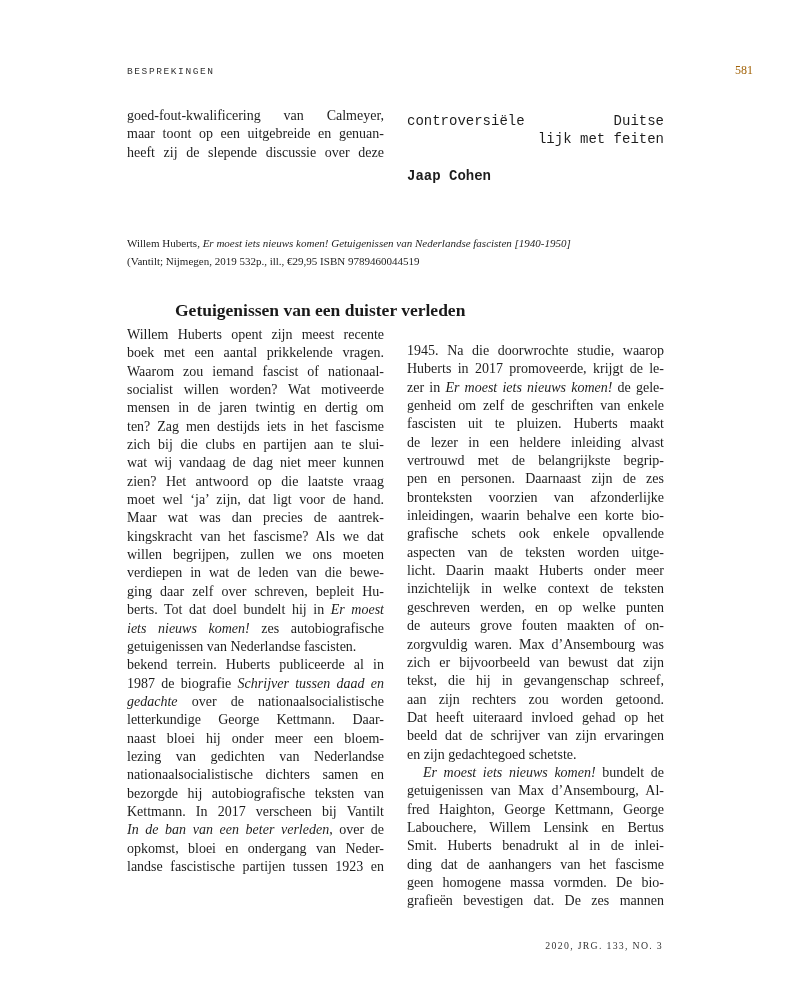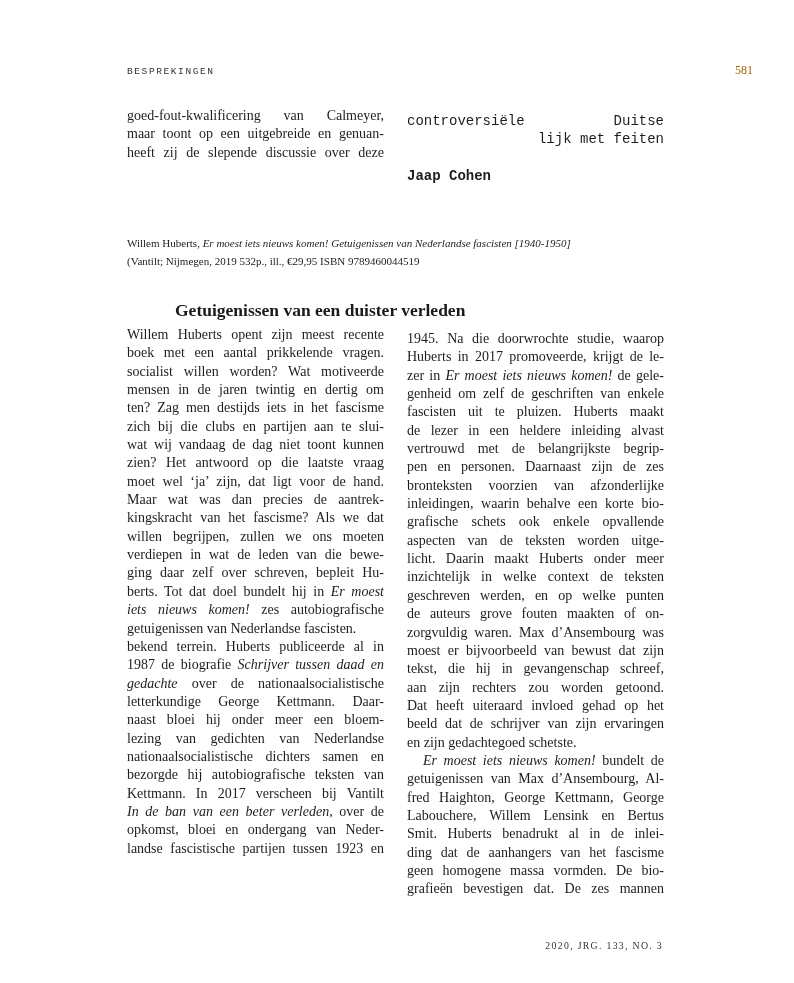--- a/index.html
+++ b/index.html
@@ -49,21 +49,21 @@
   .citation .tl { height: 18.2px; }
 
   .section-heading {
     left: 127px; top: 300px;
     font-size: 17.5px; font-weight: bold;
     color: #1a1a1a;
     margin-left: 48px;
   }
 
   .main-left  { left: 127px; top: 326px; }
-  .main-right { left: 407px; top: 330px; }
+  .main-right { left: 407px; top: 342px; }
 
   .page-footer {
     left: 407px; top: 940px; width: 256px;
     text-align: right;
     font-family: Liberation Serif, serif;
     font-size: 9.8px; letter-spacing: 1.3px;
     color: #333333;
   }
 </style>
 </head>
@@ -90,25 +90,26 @@
 <div class="abs citation">
     <div class="tl end">Willem Huberts, <i>Er moest iets nieuws komen! Getuigenissen van Nederlandse fascisten [1940-1950]</i></div>
     <div class="tl end">(Vantilt; Nijmegen, 2019 532p., ill., €29,95 ISBN 9789460044519</div>
   </div>
 
 <div class="abs section-heading">Getuigenissen van een duister verleden</div>
 
 <div class="abs textcol main-left">
     <div class="tl">Willem Huberts opent zijn meest recente</div>
     <div class="tl">boek met een aantal prikkelende vragen.</div>
+    <div class="tl">Waarom zou iemand fascist of nationaal-</div>
     <div class="tl">socialist willen worden? Wat motiveerde</div>
     <div class="tl">mensen in de jaren twintig en dertig om</div>
     <div class="tl">ten? Zag men destijds iets in het fascisme</div>
     <div class="tl">zich bij die clubs en partijen aan te slui-</div>
-    <div class="tl">wat wij vandaag de dag niet toont kunnen</div>
+    <div class="tl">wat wij vandaag de dag niet meer kunnen</div>
     <div class="tl">zien? Het antwoord op die laatste vraag</div>
     <div class="tl">moet wel ‘ja’ zijn, dat ligt voor de hand.</div>
     <div class="tl">Maar wat was dan precies de aantrek-</div>
     <div class="tl">kingskracht van het fascisme? Als we dat</div>
     <div class="tl">willen begrijpen, zullen we ons moeten</div>
     <div class="tl">verdiepen in wat de leden van die bewe-</div>
     <div class="tl">ging daar zelf over schreven, bepleit Hu-</div>
     <div class="tl">berts. Tot dat doel bundelt hij in <i>Er moest</i></div>
     <div class="tl"><i>iets nieuws komen!</i> zes autobiografische</div>
     <div class="tl end">getuigenissen van Nederlandse fascisten.</div>
@@ -137,21 +138,21 @@
     <div class="tl">pen en personen. Daarnaast zijn de zes</div>
     <div class="tl">bronteksten voorzien van afzonderlijke</div>
     <div class="tl">inleidingen, waarin behalve een korte bio-</div>
     <div class="tl">grafische schets ook enkele opvallende</div>
     <div class="tl">aspecten van de teksten worden uitge-</div>
     <div class="tl">licht. Daarin maakt Huberts onder meer</div>
     <div class="tl">inzichtelijk in welke context de teksten</div>
     <div class="tl">geschreven werden, en op welke punten</div>
     <div class="tl">de auteurs grove fouten maakten of on-</div>
     <div class="tl">zorgvuldig waren. Max d’Ansembourg was</div>
-    <div class="tl">moest er bijvoorbeeld van bewust dat zijn</div>
+    <div class="tl">zich er bijvoorbeeld van bewust dat zijn</div>
     <div class="tl">tekst, die hij in gevangenschap schreef,</div>
     <div class="tl">aan zijn rechters zou worden getoond.</div>
     <div class="tl">Dat heeft uiteraard invloed gehad op het</div>
     <div class="tl">beeld dat de schrijver van zijn ervaringen</div>
     <div class="tl end">en zijn gedachtegoed schetste.</div>
     <div class="tl ind"><i>Er moest iets nieuws komen!</i> bundelt de</div>
     <div class="tl">getuigenissen van Max d’Ansembourg, Al-</div>
     <div class="tl">fred Haighton, George Kettmann, George</div>
     <div class="tl">Labouchere, Willem Lensink en Bertus</div>
     <div class="tl">Smit. Huberts benadrukt al in de inlei-</div>

